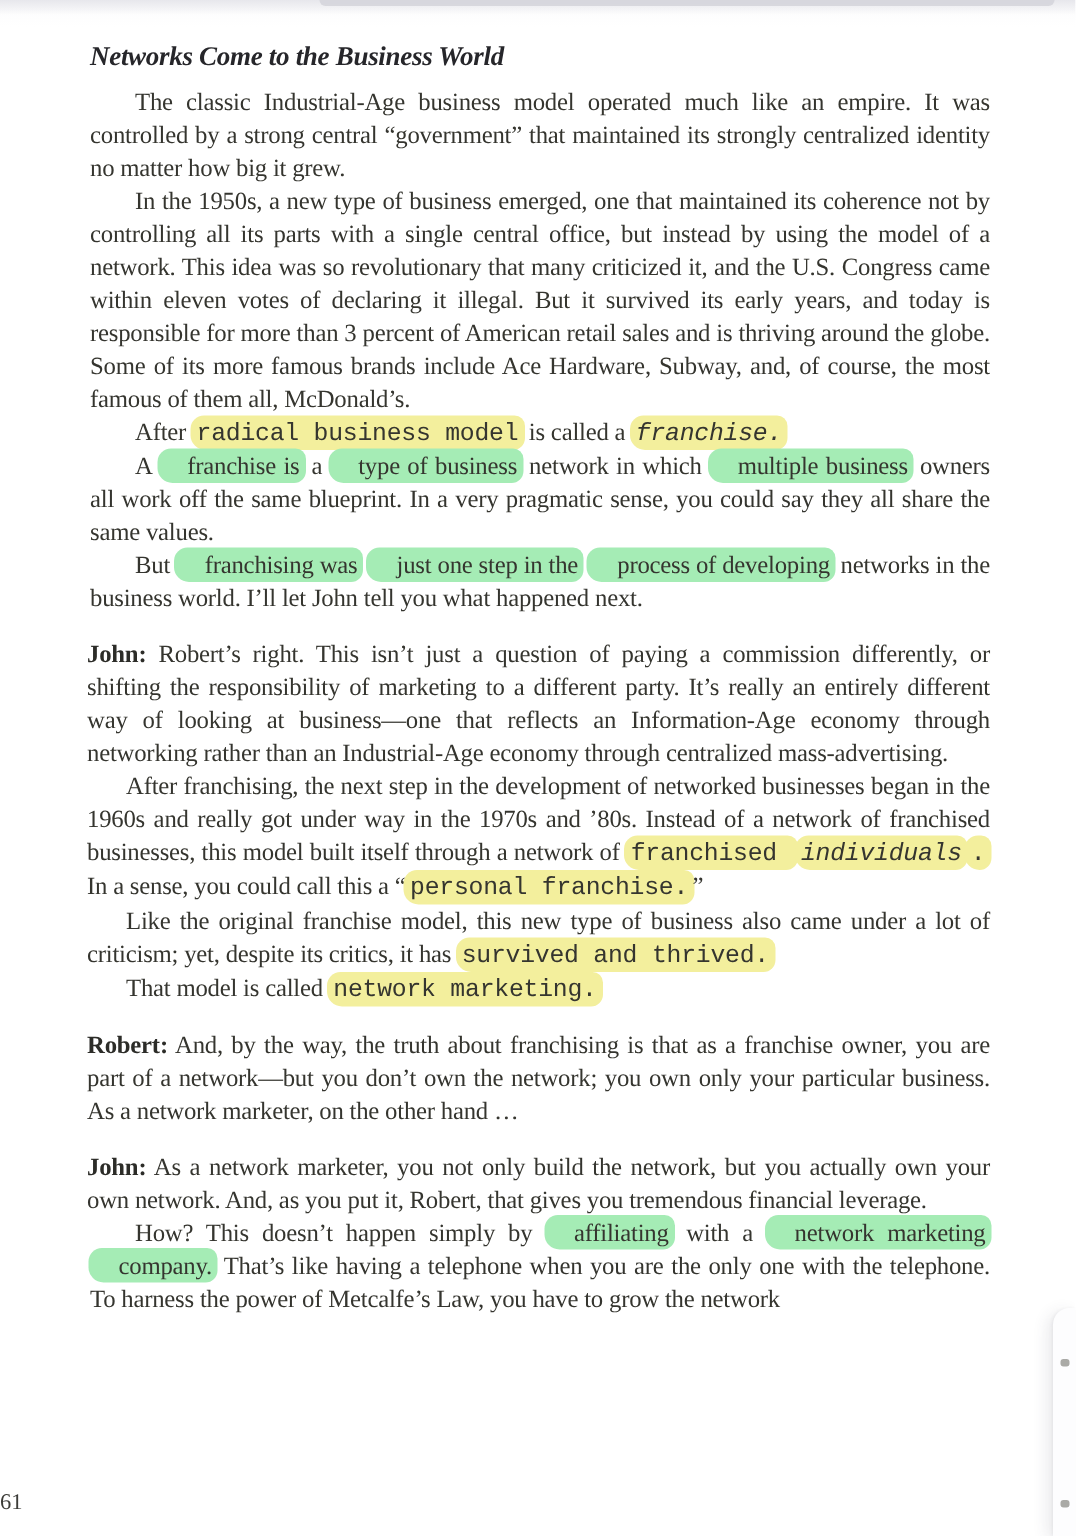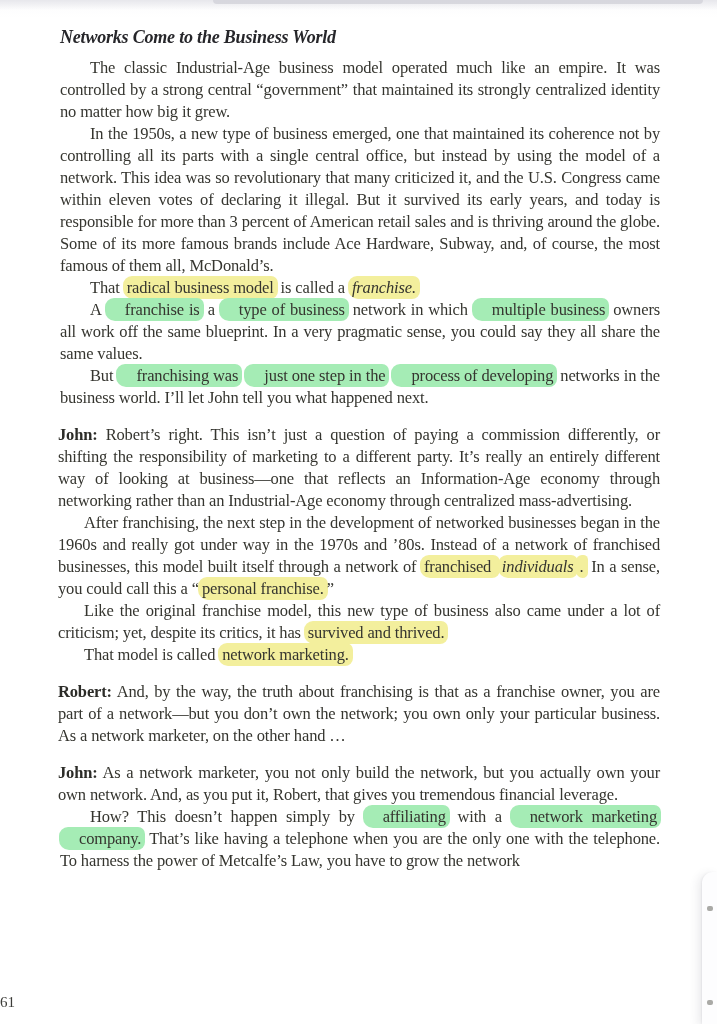--- a/index.html
+++ b/index.html
@@ -41,21 +41,21 @@
   p.para.dialogue.indent { text-indent:26px; }
   p.para.gap { margin-top:15px; }
   p.para strong { font-weight:bold; color:#2c2c28; }
   .it { font-style:italic; }
   mark {
     color:inherit;
     padding:2px 4px; margin:0 -1px;
     border-radius:9px 7px 8px 10px;
     -webkit-box-decoration-break:clone; box-decoration-break:clone;
   }
-  mark.hl-y { background:var(--highlight_yellow, #f3ef9d); }
+  mark.hl-y { background:var(--highlight_yellow, #f3ef9d);font-family:Liberation Mono, monospace; }
   mark.hl-g { background:var(--highlight_green, #a5ecb5);padding-left:20px; }
   .pageno {
     position:absolute; bottom:13px; left:0; width:100%;
     font-size:15px; color:#3c3c38;
   }
   .next-page {
     position:absolute; right:0; bottom:0;
     width:15px; height:152px;
     background:#fdfdfe;
     border-top-left-radius:11px;
@@ -73,21 +73,21 @@
 
 <div class="page">
   <div class="top-edge"></div>
   <div class="top-edge-line"></div>
 
   <h1 class="title">Networks Come to the Business World</h1>
 
   <div class="body-text">
       <p class="para indent"><span>The classic Industrial-Age business model operated much like an empire. It was controlled by a strong central “government” that maintained its strongly centralized identity no matter how big it grew.</span></p>
       <p class="para indent"><span>In the 1950s, a new type of business emerged, one that maintained its coherence not by controlling all its parts with a single central office, but instead by using the model of a network. This idea was so revolutionary that many criticized it, and the U.S. Congress came within eleven votes of declaring it illegal. But it survived its early years, and today is responsible for more than 3 percent of American retail sales and is thriving around the globe. Some of its more famous brands include Ace Hardware, Subway, and, of course, the most famous of them all, McDonald’s.</span></p>
-      <p class="para indent"><span>That </span><mark class="hl-y">radical business model</mark><span> is called a </span><mark class="hl-y it">franchise.</mark></p>
+      <p class="para indent"><span>After </span><mark class="hl-y">radical business model</mark><span> is called a </span><mark class="hl-y it">franchise.</mark></p>
       <p class="para indent"><span>A </span><mark class="hl-g">franchise is</mark><span> a </span><mark class="hl-g">type of business</mark><span> network in which </span><mark class="hl-g">multiple business</mark><span> owners all work off the same blueprint. In a very pragmatic sense, you could say they all share the same values.</span></p>
       <p class="para indent"><span>But </span><mark class="hl-g">franchising was</mark><span> </span><mark class="hl-g">just one step in the</mark><span> </span><mark class="hl-g">process of developing</mark><span> networks in the business world. I’ll let John tell you what happened next.</span></p>
       <p class="para dialogue gap"><strong>John:</strong><span> Robert’s right. This isn’t just a question of paying a commission differently, or shifting the responsibility of marketing to a different party. It’s really an entirely different way of looking at business—one that reflects an Information-Age economy through networking rather than an Industrial-Age economy through centralized mass-advertising.</span></p>
       <p class="para dialogue indent"><span>After franchising, the next step in the development of networked businesses began in the 1960s and really got under way in the 1970s and ’80s. Instead of a network of franchised businesses, this model built itself through a network of </span><mark class="hl-y">franchised </mark><mark class="hl-y it">individuals</mark><mark class="hl-y">.</mark><span> In a sense, you could call this a “</span><mark class="hl-y">personal franchise.</mark><span>”</span></p>
       <p class="para dialogue indent"><span>Like the original franchise model, this new type of business also came under a lot of criticism; yet, despite its critics, it has </span><mark class="hl-y">survived and thrived.</mark></p>
       <p class="para dialogue indent"><span>That model is called </span><mark class="hl-y">network marketing.</mark></p>
       <p class="para dialogue gap"><strong>Robert:</strong><span> And, by the way, the truth about franchising is that as a franchise owner, you are part of a network—but you don’t own the network; you own only your particular business. As a network marketer, on the other hand …</span></p>
       <p class="para dialogue gap"><strong>John:</strong><span> As a network marketer, you not only build the network, but you actually own your own network. And, as you put it, Robert, that gives you tremendous financial leverage.</span></p>
       <p class="para indent"><span>How? This doesn’t happen simply by </span><mark class="hl-g">affiliating</mark><span> with a </span><mark class="hl-g">network marketing</mark><span> </span><mark class="hl-g">company.</mark><span> That’s like having a telephone when you are the only one with the telephone. To harness the power of Metcalfe’s Law, you have to grow the network</span></p>
     </div>

